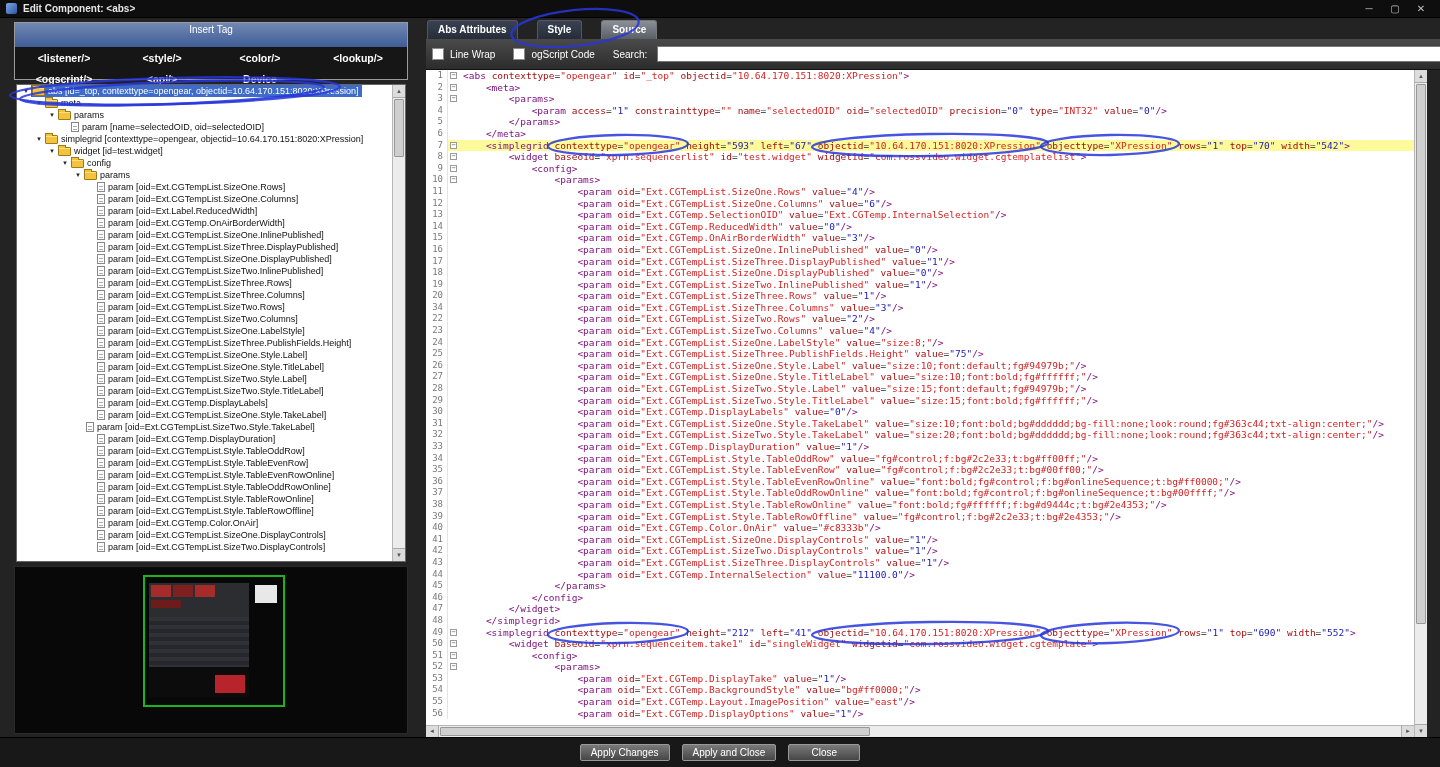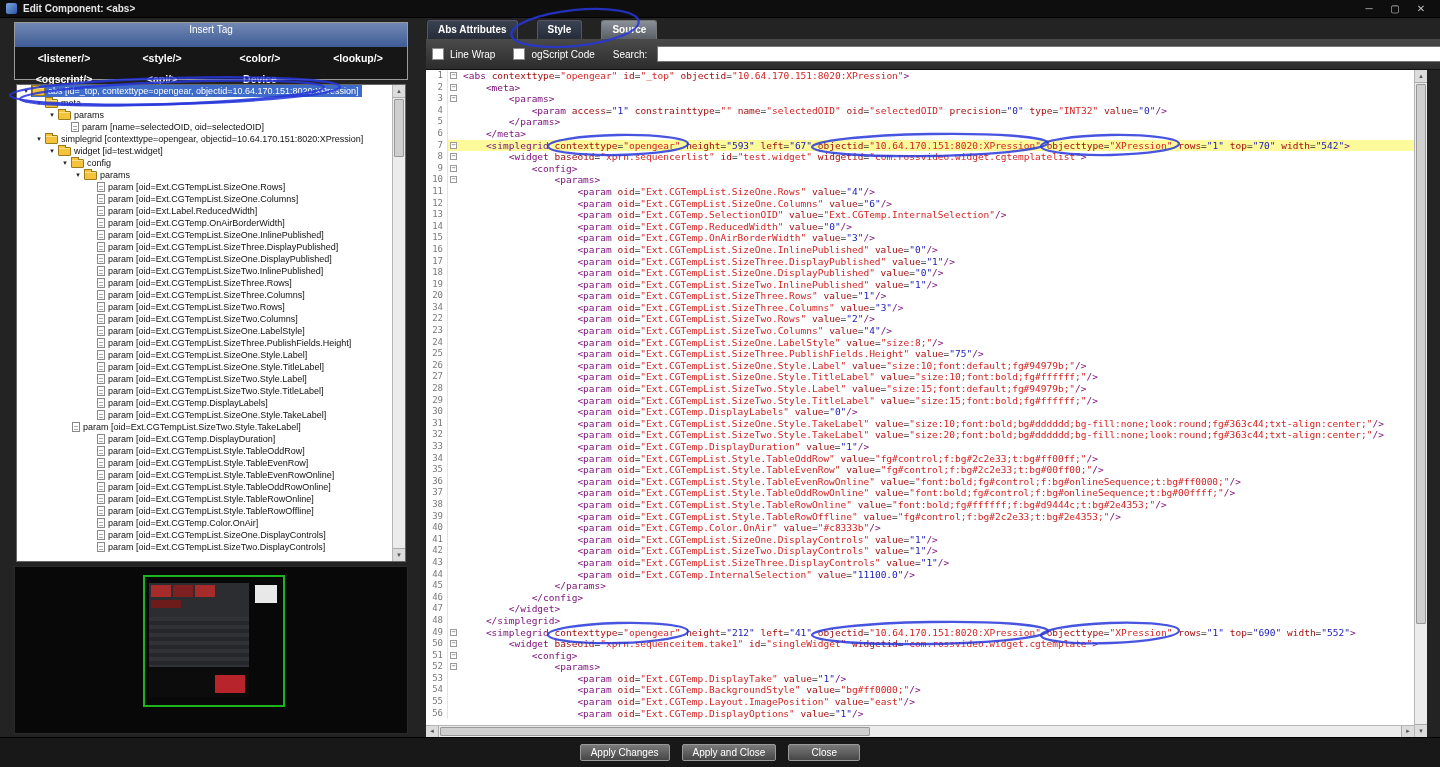--- a/index.html
+++ b/index.html
@@ -328,21 +328,21 @@
           <span>param [oid=Ext.CGTemp.DisplayLabels]</span>
         </span>
       </div>
       <div class="trow" style="padding-left: 69px;">
         <span class="arrow"></span>
         <span class="tsel">
           <span class="ico-leaf"></span>
           <span>param [oid=Ext.CGTempList.SizeOne.Style.TakeLabel]</span>
         </span>
       </div>
-      <div class="trow" style="padding-left: 44px;">
+      <div class="trow" style="padding-left: 58px;">
         <span class="arrow"></span>
         <span class="tsel">
           <span class="ico-leaf"></span>
           <span>param [oid=Ext.CGTempList.SizeTwo.Style.TakeLabel]</span>
         </span>
       </div>
       <div class="trow" style="padding-left: 69px;">
         <span class="arrow"></span>
         <span class="tsel">
           <span class="ico-leaf"></span>

